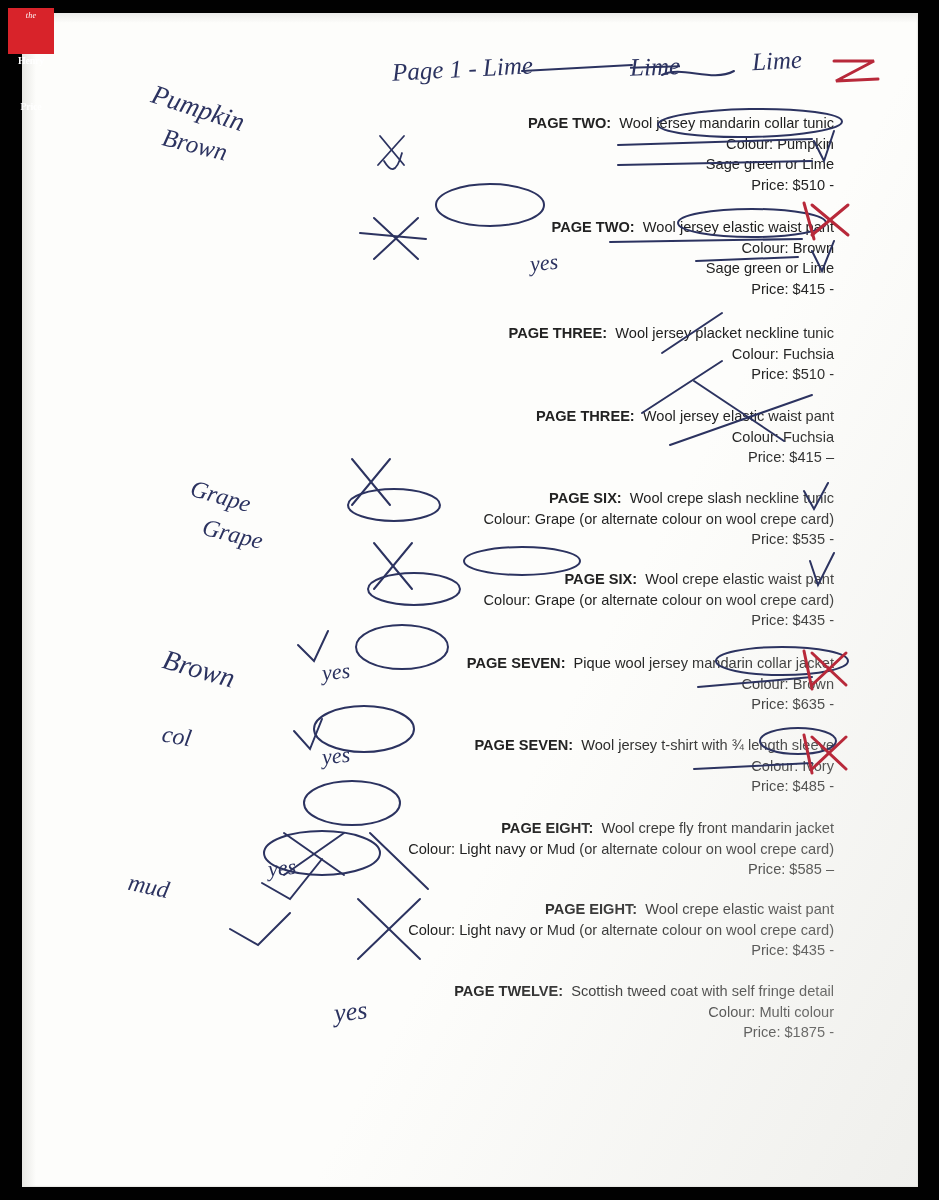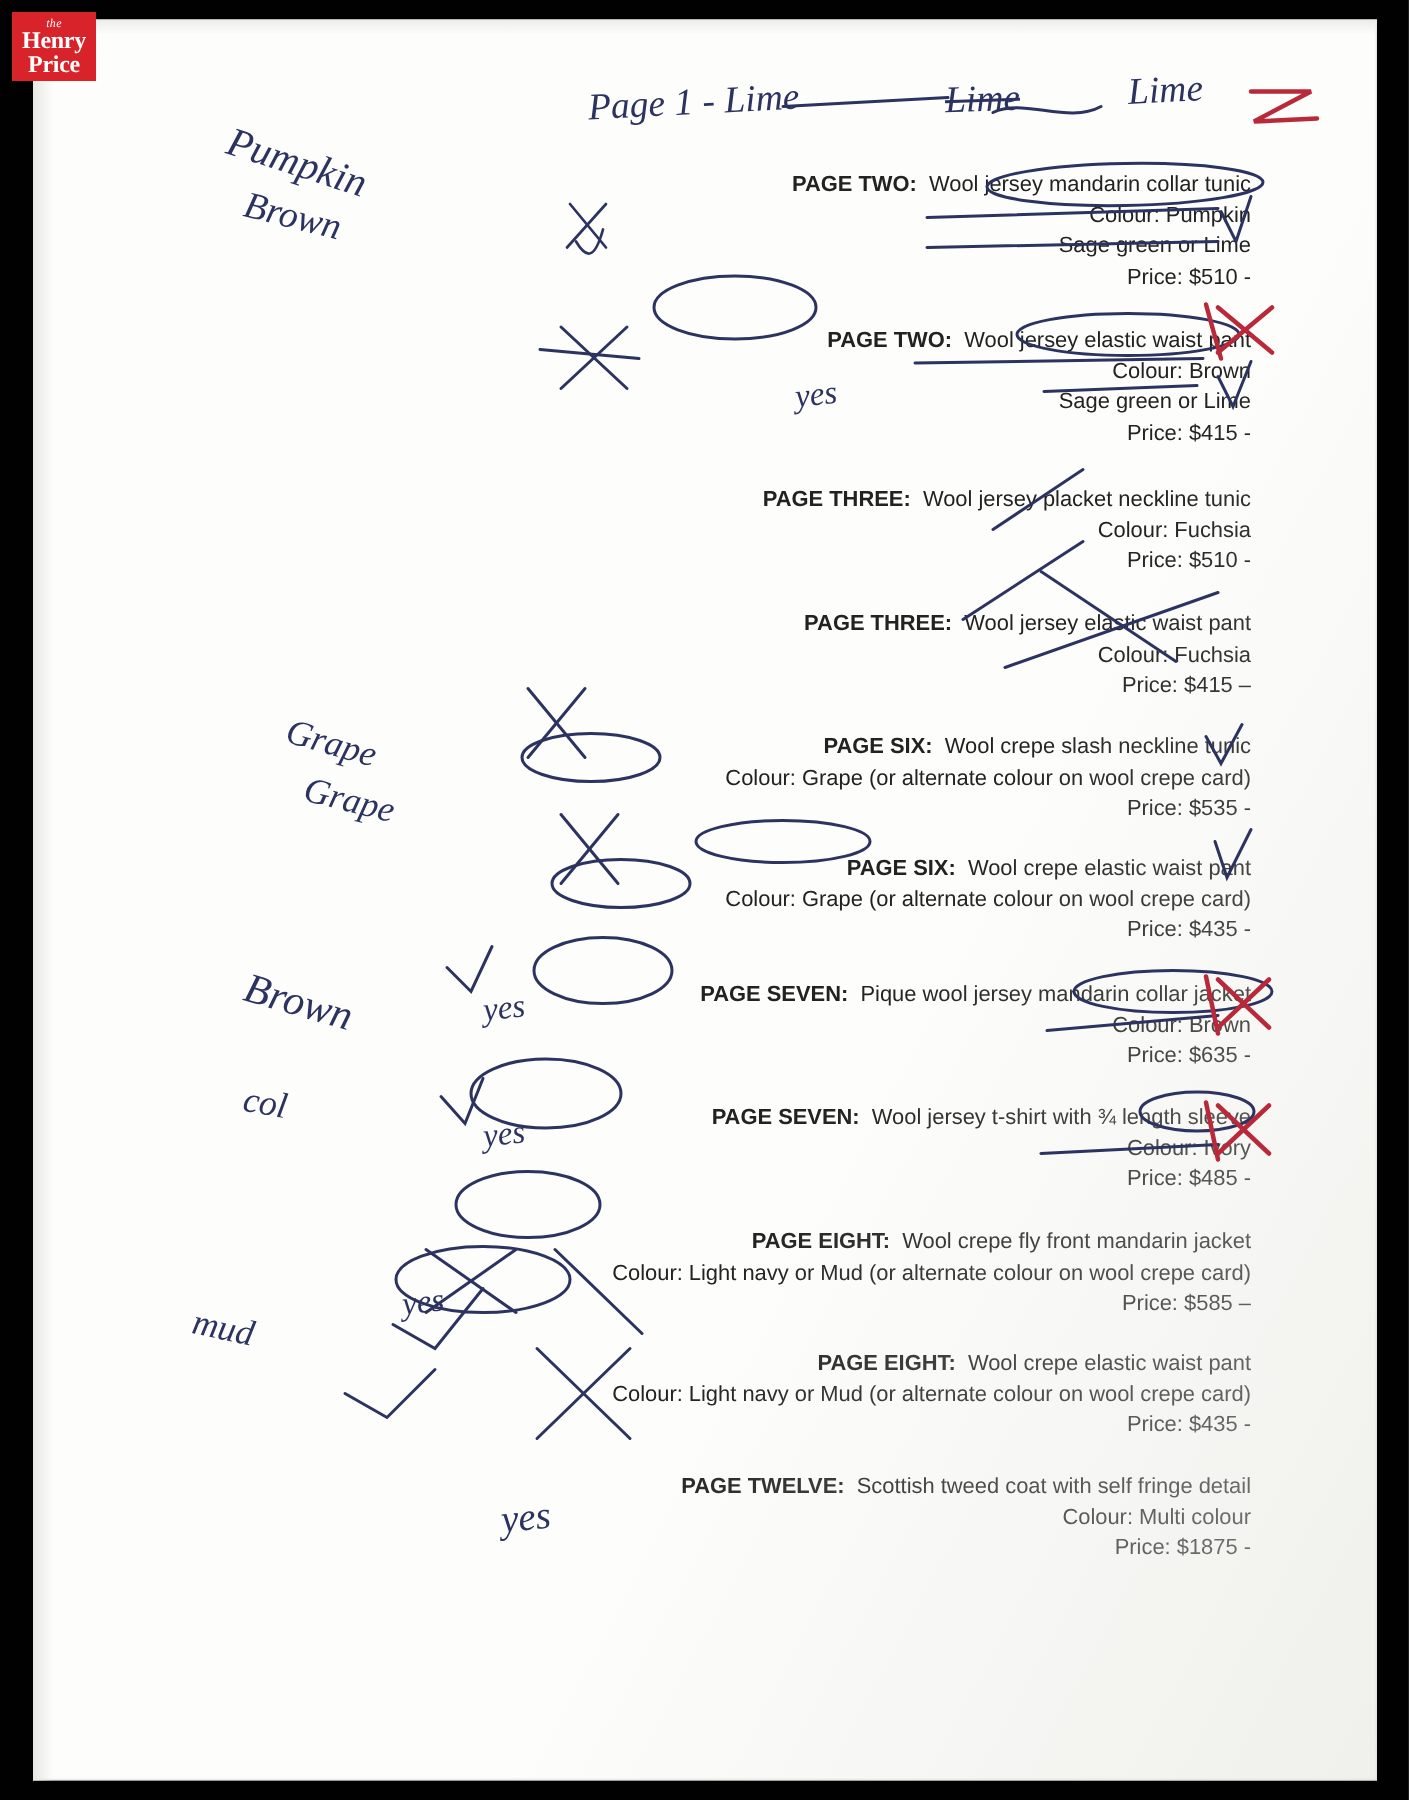--- a/index.html
+++ b/index.html
@@ -46,43 +46,44 @@
     position: absolute;
     left: 0; right: 0; top: 0; height: 10px;
     background: linear-gradient(180deg, #ececea 0%, rgba(253,253,251,0) 100%);
   }
 
   
   .logo {
     position: absolute;
     left: 8px;
     top: 8px;
-    width: 56px;
+    width: 46px;
     height: 46px;
     background: #d8232a;
     color: #ffffff;
     font-family: "Liberation Serif", serif;
     text-align: center;
     line-height: 1.0;
     padding-top: 2px;
     box-sizing: border-box;
     z-index: 40;
   }
   .logo .the {
     font-size: 8px;
     font-style: italic;
     display: block;
     margin-top: 2px;
     letter-spacing: 0.2px;
   }
   .logo .henry, .logo .ford {
     display: block;
-    font-size: 16px;
+    font-size: 10px;
     font-weight: bold;
     letter-spacing: -0.2px;
+    margin-top: 36px;
   }
 
   
   .doc {
     position: absolute;
     left: 0;
     top: 0;
     width: 896px;
     height: 1174px;
     font-family: "Liberation Sans", sans-serif;

